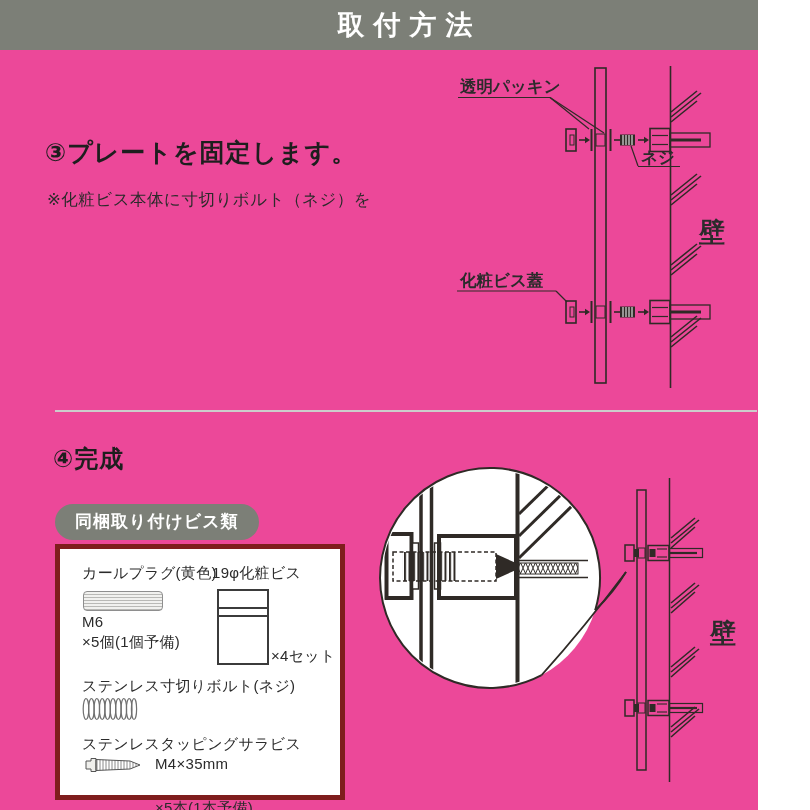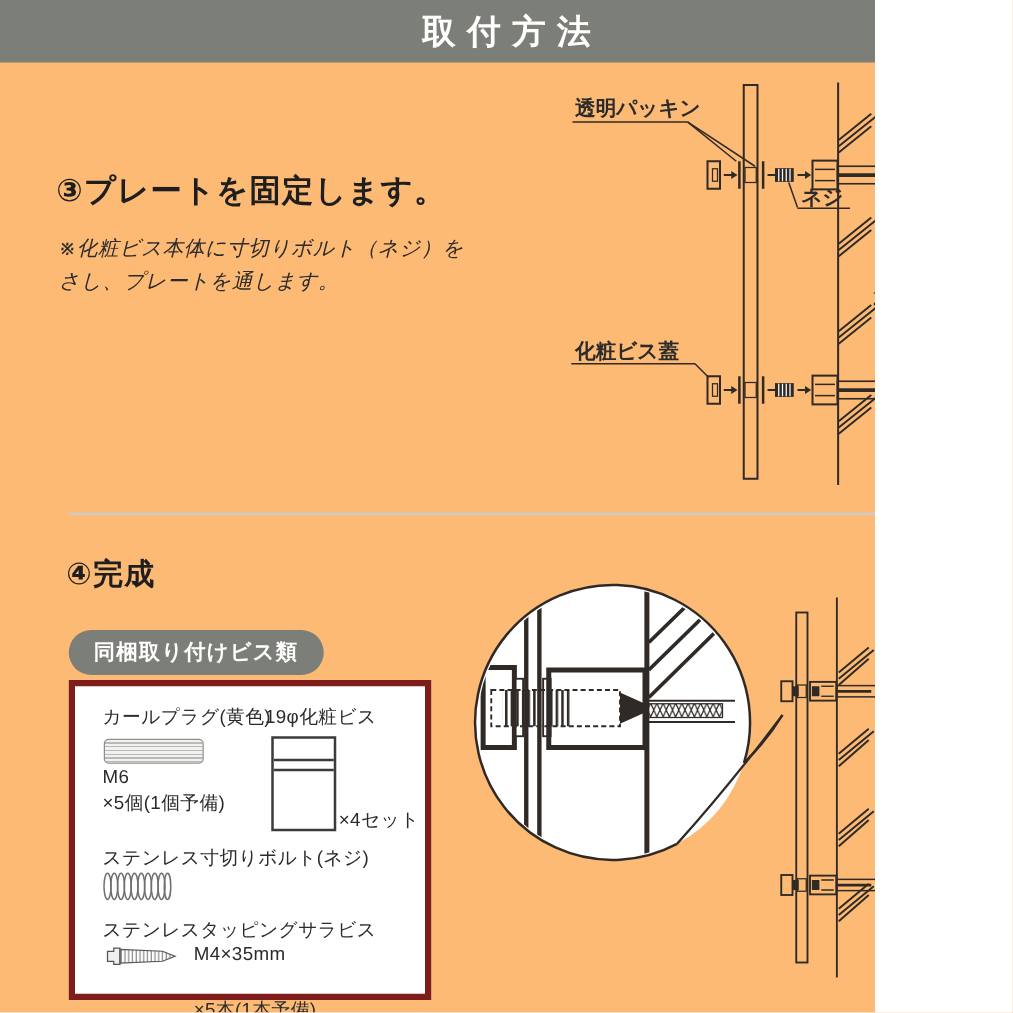--- a/index.html
+++ b/index.html
@@ -1,24 +1,24 @@
 <!DOCTYPE html>
 <html><head>
 <meta charset="utf-8">
 <style>
   html,body{margin:0;padding:0;background:#fff;}
-  #page{position:relative;width:700px;height:810px;background:#fdba74;overflow:hidden;
+  #page{position:relative;width:758px;height:810px;background:#ec4899;overflow:hidden;
         font-family:"Liberation Sans","DejaVu Sans",sans-serif;color:#2b2b2b;}
   .abs{position:absolute;}
   
   #header{left:0;top:0;width:810px;height:50px;background:#7c7f77;display:flex;align-items:center;justify-content:center;}
   #header .title{color:#ffffff;font-size:27px;font-weight:600;letter-spacing:9px;text-indent:9px;}
   
   .s3-heading{left:45px;top:136px;font-size:25px;font-weight:bold;color:#1e1e1e;letter-spacing:1px;}
-  .s3-body{left:47px;top:186px;font-size:16.5px;line-height:26px;color:#2b2b2b;letter-spacing:0.5px;font-style:italic;}
+  .s3-body{left:47px;top:186px;font-size:16.5px;line-height:26px;color:#2b2b2b;letter-spacing:0.5px;}
   
   .divider{left:55px;top:410px;width:702px;height:2px;background:#cccccc;}
   
   .s4-heading{left:53px;top:443px;font-size:24px;font-weight:bold;color:#1e1e1e;letter-spacing:1px;}
   .badge{left:55px;top:504px;background:#7c7f77;color:#fff;font-size:17px;font-weight:bold;
          padding:6px 20px 7px 20px;border-radius:18px;letter-spacing:1px;}
   
   .parts-box{left:55px;top:544px;width:280px;height:246px;border:5px solid #7f1d1d;background:#fff;}
   .parts-box .lbl{position:absolute;font-size:15px;color:#2b2b2b;white-space:nowrap;letter-spacing:0.3px;}
   .curl-plug{position:absolute;left:23px;top:42px;width:78px;height:18px;border:1px solid #8e8e8e;border-radius:4px;
@@ -34,21 +34,20 @@
 
 <div id="page">
 
   <div id="header" class="abs">
     <span class="title">取付方法</span>
   </div>
 
   <div class="abs s3-heading">③プレートを固定します。</div>
   <div class="abs s3-body">
     <div>※化粧ビス本体に寸切りボルト（ネジ）を</div>
-    <div>さし、プレートを通します。</div>
   </div>
 
   <svg class="abs" style="left:440px;top:60px;" width="330" height="340" viewBox="0 0 330 340">
     <defs>
       <g id="hatchA" stroke="#2f2a26" stroke-width="1.6">
         <line x1="1" y1="10" x2="27" y2="-11"></line>
         <line x1="1" y1="15" x2="31" y2="-9"></line>
         <line x1="1" y1="20" x2="27" y2="-1"></line>
       </g>
       <g id="assyA" stroke="#2f2a26" fill="none" stroke-width="1.6">

